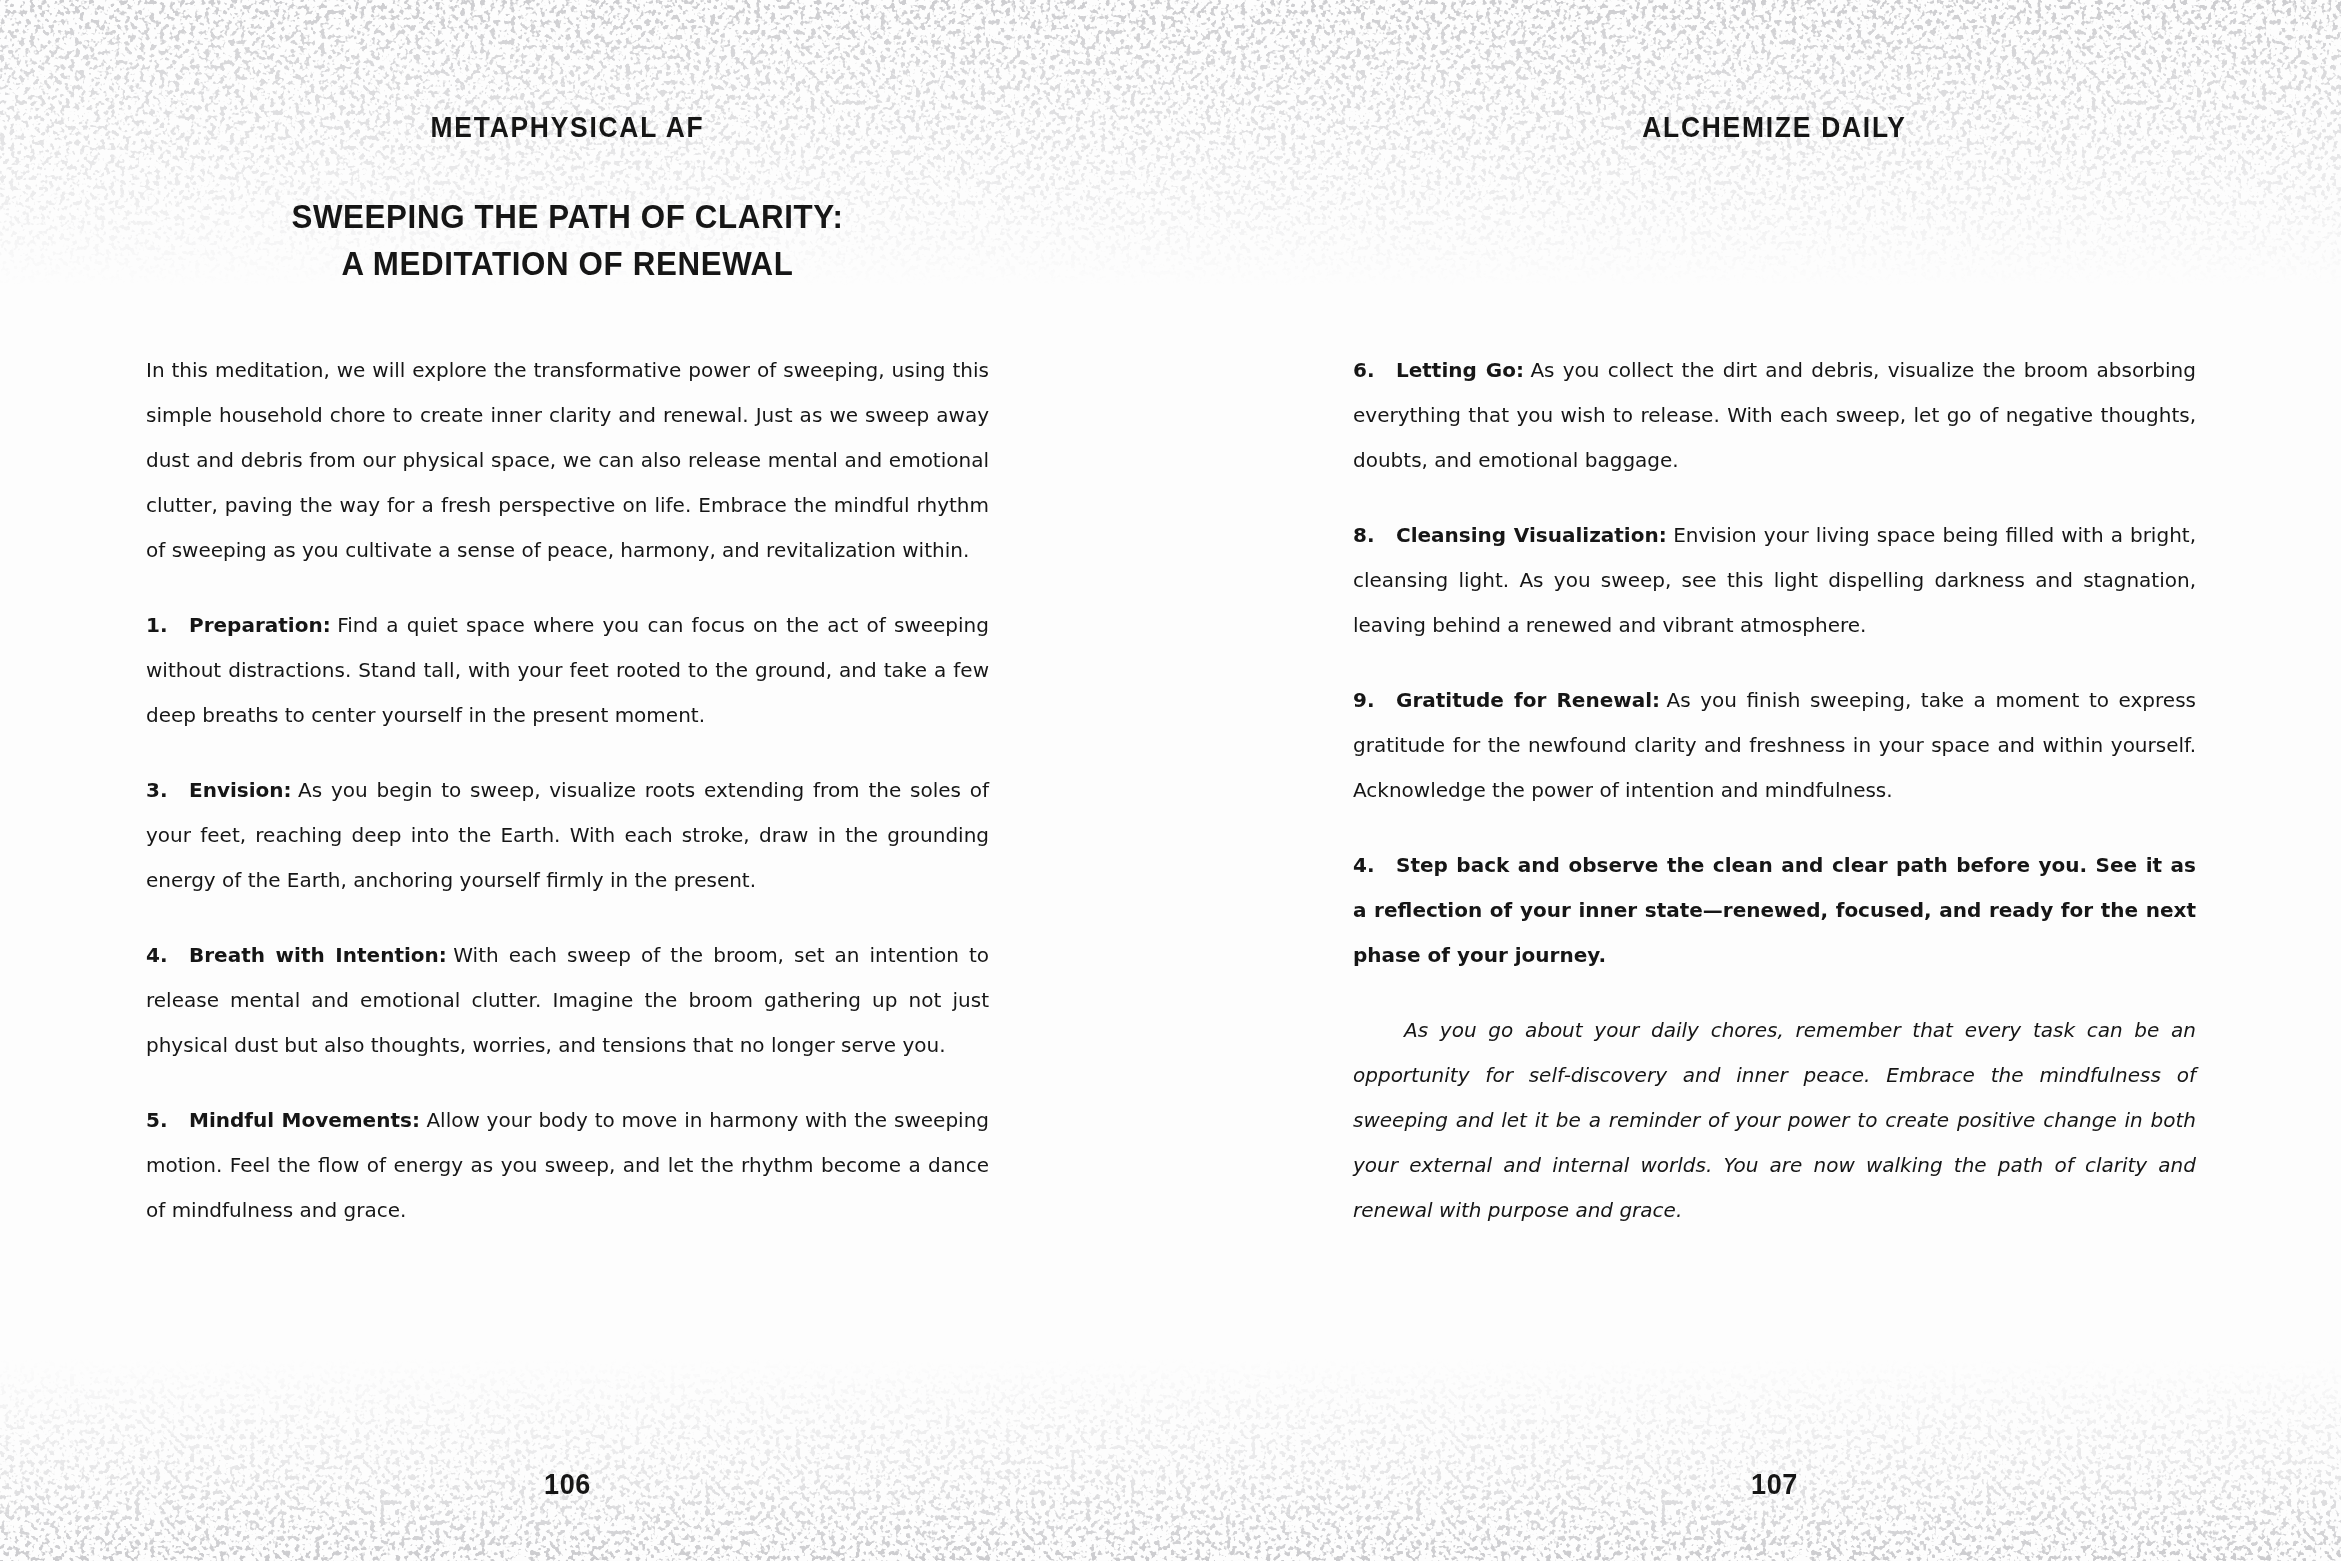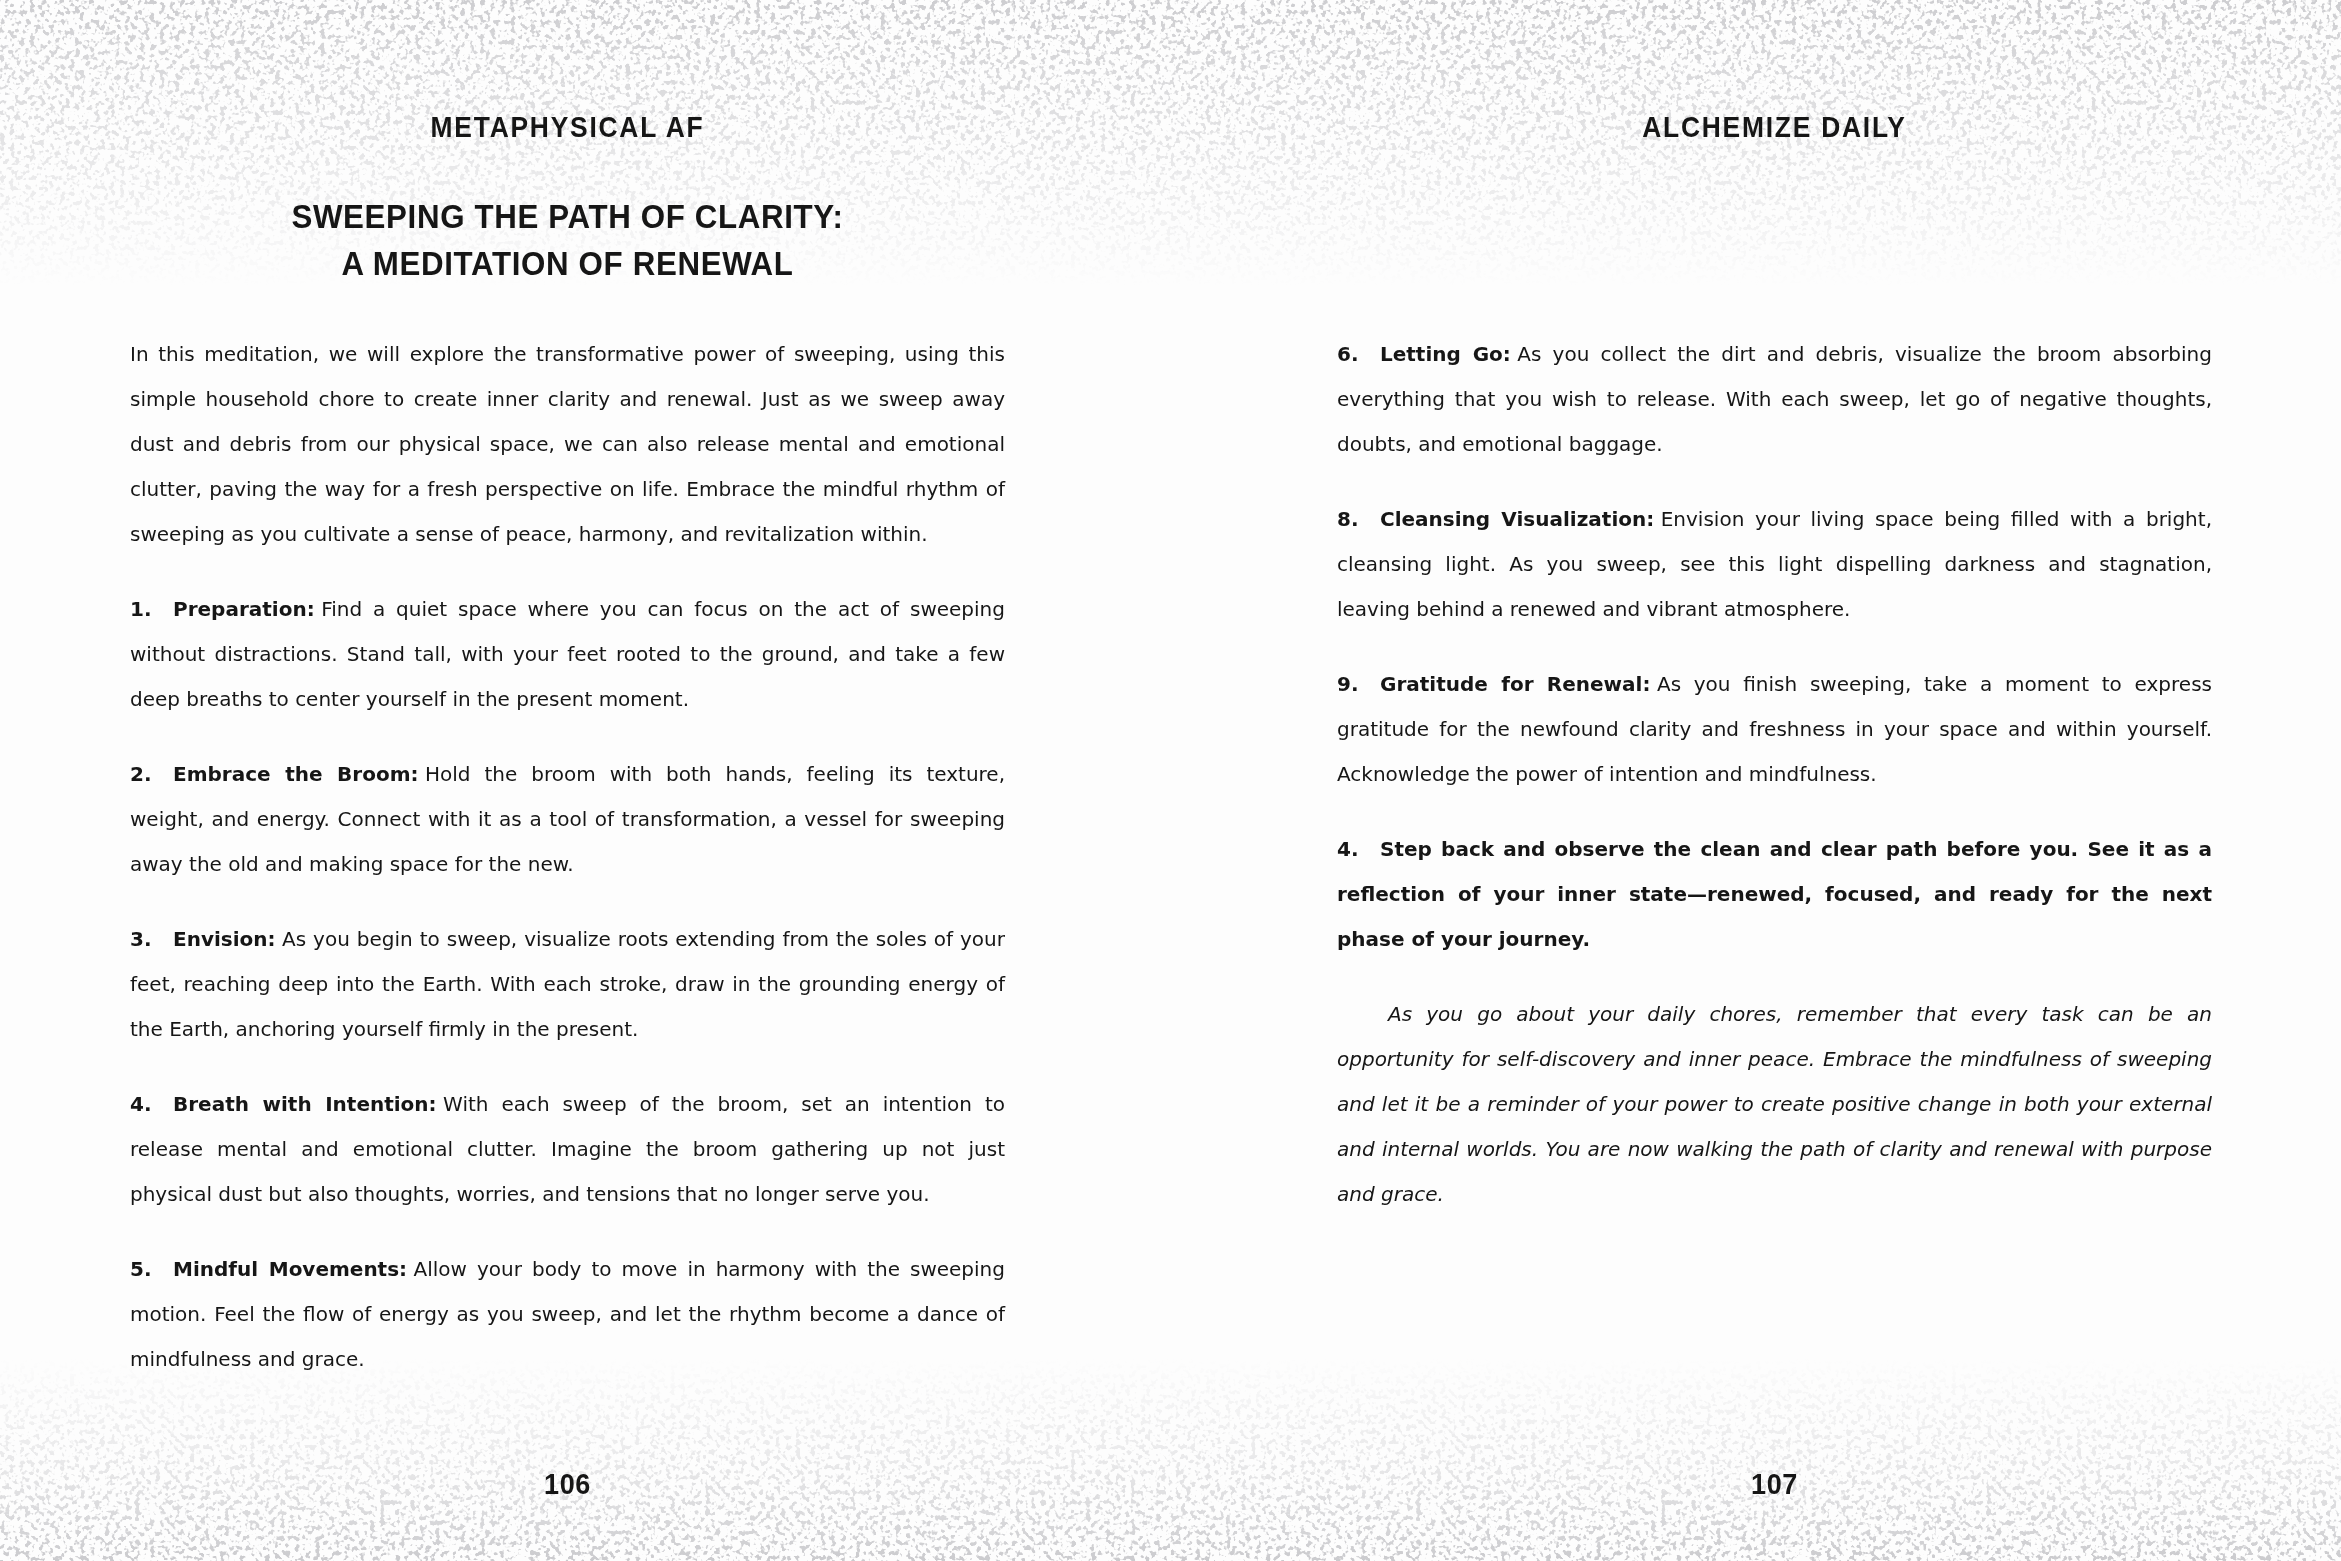--- a/index.html
+++ b/index.html
@@ -30,21 +30,21 @@
     text-align:center;
     font-family:"Liberation Sans",sans-serif;
     font-weight:800;font-size:34px;line-height:47px;letter-spacing:0.7px;
     transform:scaleX(0.92);
   }
   .page-body{
     position:absolute;top:320px;left:0;width:875px;
     font-size:20px;line-height:45px;
     text-align:justify;
   }
-  .page-body p{margin:0;}
+  .page-body p{margin:16px;}
   .page-body p + p{margin-top:30px;}
   .step-num{
     display:inline-block;min-width:43px;
     font-weight:bold;
   }
   .step-label{font-weight:bold;padding-right:6.5px;}
   .closing{text-indent:51px;font-style:italic;}
   .page-number{
     position:absolute;top:1455px;left:0;width:100%;
     text-align:center;
@@ -104,21 +104,20 @@
     <h1 class="chapter-title">
       <span>SWEEPING THE PATH OF CLARITY:</span><br>
       <span>A MEDITATION OF RENEWAL</span>
     </h1>
 
     <div class="page-body">
       <p>In this meditation, we will explore the transformative power of sweeping, using this simple household chore to create inner clarity and renewal. Just as we sweep away dust and debris from our physical space, we can also release mental and emotional clutter, paving the way for a fresh perspective on life. Embrace the mindful rhythm of sweeping as you cultivate a sense of peace, harmony, and revitalization within.</p>
 
       <p><span class="step-num">1.</span><span class="step-label">Preparation:</span><span>Find a quiet space where you can focus on the act of sweeping without distractions. Stand tall, with your feet rooted to the ground, and take a few deep breaths to center yourself in the present moment.</span></p>
 
-      <p><span class="step-num">2.</span><span class="step-label">Embrace the Broom:</span><span>Hold the broom with both hands, feeling its texture, weight, and energy. Connect with it as a tool of transformation, a vessel for sweeping away the old and making space for the new.</span></p>
 
       <p><span class="step-num">3.</span><span class="step-label">Envision:</span><span>As you begin to sweep, visualize roots extending from the soles of your feet, reaching deep into the Earth. With each stroke, draw in the grounding energy of the Earth, anchoring yourself firmly in the present.</span></p>
 
       <p><span class="step-num">4.</span><span class="step-label">Breath with Intention:</span><span>With each sweep of the broom, set an intention to release mental and emotional clutter. Imagine the broom gathering up not just physical dust but also thoughts, worries, and tensions that no longer serve you.</span></p>
 
       <p><span class="step-num">5.</span><span class="step-label">Mindful Movements:</span><span>Allow your body to move in harmony with the sweeping motion. Feel the flow of energy as you sweep, and let the rhythm become a dance of mindfulness and grace.</span></p>
     </div>
 
     <div class="page-number">106</div>
   </section>

